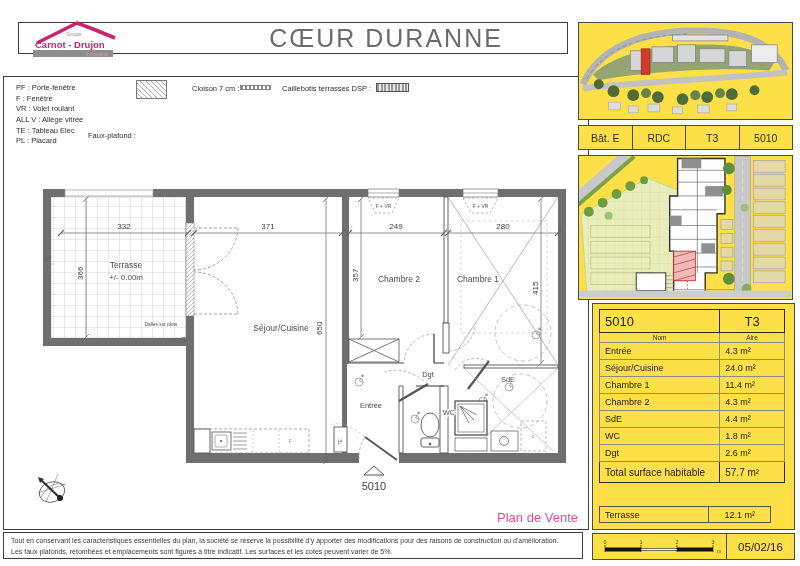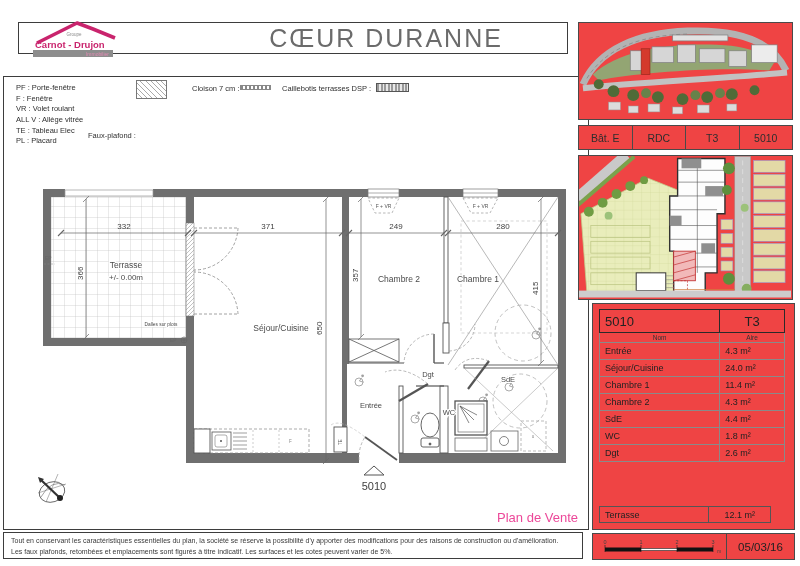--- a/index.html
+++ b/index.html
@@ -30,21 +30,21 @@
     border:1px solid #555;
     background:repeating-linear-gradient(90deg,#9a9a9a,#9a9a9a 2px,#e8e8e8 2px,#e8e8e8 3.5px); }
   .plan-svg { position:absolute; left:27px; top:96px; }
   .plan-label { position:absolute; right:10px; bottom:4px; font-size:13px; color:#ec4899; }
 
   
   .disclaimer { position:absolute; left:3px; top:532px; width:580px; height:27px;
     border:1px solid #3d3d3d; font-size:7px; color:#3a3a3a; padding:3px 7px; line-height:1.5; }
 
   
-  .sb-box { position:absolute; border:1.2px solid #4a4a4a; background:#ef4444; }
+  .sb-box { position:absolute; border:1.2px solid #4a4a4a; background:#fde047; }
   .map1 { left:578px; top:22px; width:215px; height:98px; }
   .unit-row { left:578px; top:125px; width:215px; height:25px; display:flex; }
   .unit-row .cell { flex:1; display:flex; align-items:center; justify-content:center;
     font-size:10.5px; color:#2e2e2e; border-left:1.2px solid #4a4a4a; }
   .unit-row .cell:first-child { border-left:none; }
   .map2 { left:578px; top:155px; width:215px; height:145px; }
   .area-panel { left:592px; top:303px; width:203px; height:227px; }
   .area-table { position:absolute; left:6px; top:5px; width:186px; border:1.8px solid #2a2a2a;
     border-collapse:collapse; }
   .area-table td { border:0.8px solid #8a8a8a; font-size:9px; color:#222; height:17px;
@@ -503,20 +503,24 @@
         <td class="val">4.4 m²</td>
       </tr>
       <tr>
         <td>WC</td>
         <td class="val">1.8 m²</td>
       </tr>
       <tr>
         <td>Dgt</td>
         <td class="val">2.6 m²</td>
       </tr>
+      <tr class="total">
+        <td>Total surface habitable</td>
+        <td class="val">57.7 m²</td>
+      </tr>
     </tbody>
       </table>
     <table class="terr-table">
       <tbody>
           <tr>
         <td>Terrasse</td>
         <td class="val">12.1 m²</td>
       </tr>
     </tbody>
       </table>
@@ -536,16 +540,16 @@
           <line x1="8" y1="8" x2="8" y2="15"></line>
             <line x1="44" y1="8" x2="44" y2="15"></line>
           <line x1="80" y1="8" x2="80" y2="15"></line>
             <line x1="116" y1="8" x2="116" y2="15"></line>
         </g>
         <rect x="8" y="10.5" width="36" height="4" fill="#111"></rect>
         <rect x="44" y="11.3" width="36" height="2.4" fill="#fff" stroke="#111" stroke-width="0.6"></rect>
         <rect x="80" y="10.5" width="36" height="4" fill="#111"></rect>
       </svg>
     </div>
-    <div class="scale-date">05/03/16</div>
+    <div class="scale-date">05/02/16</div>
   </div>
 
 </div>
 
 </body></html>

